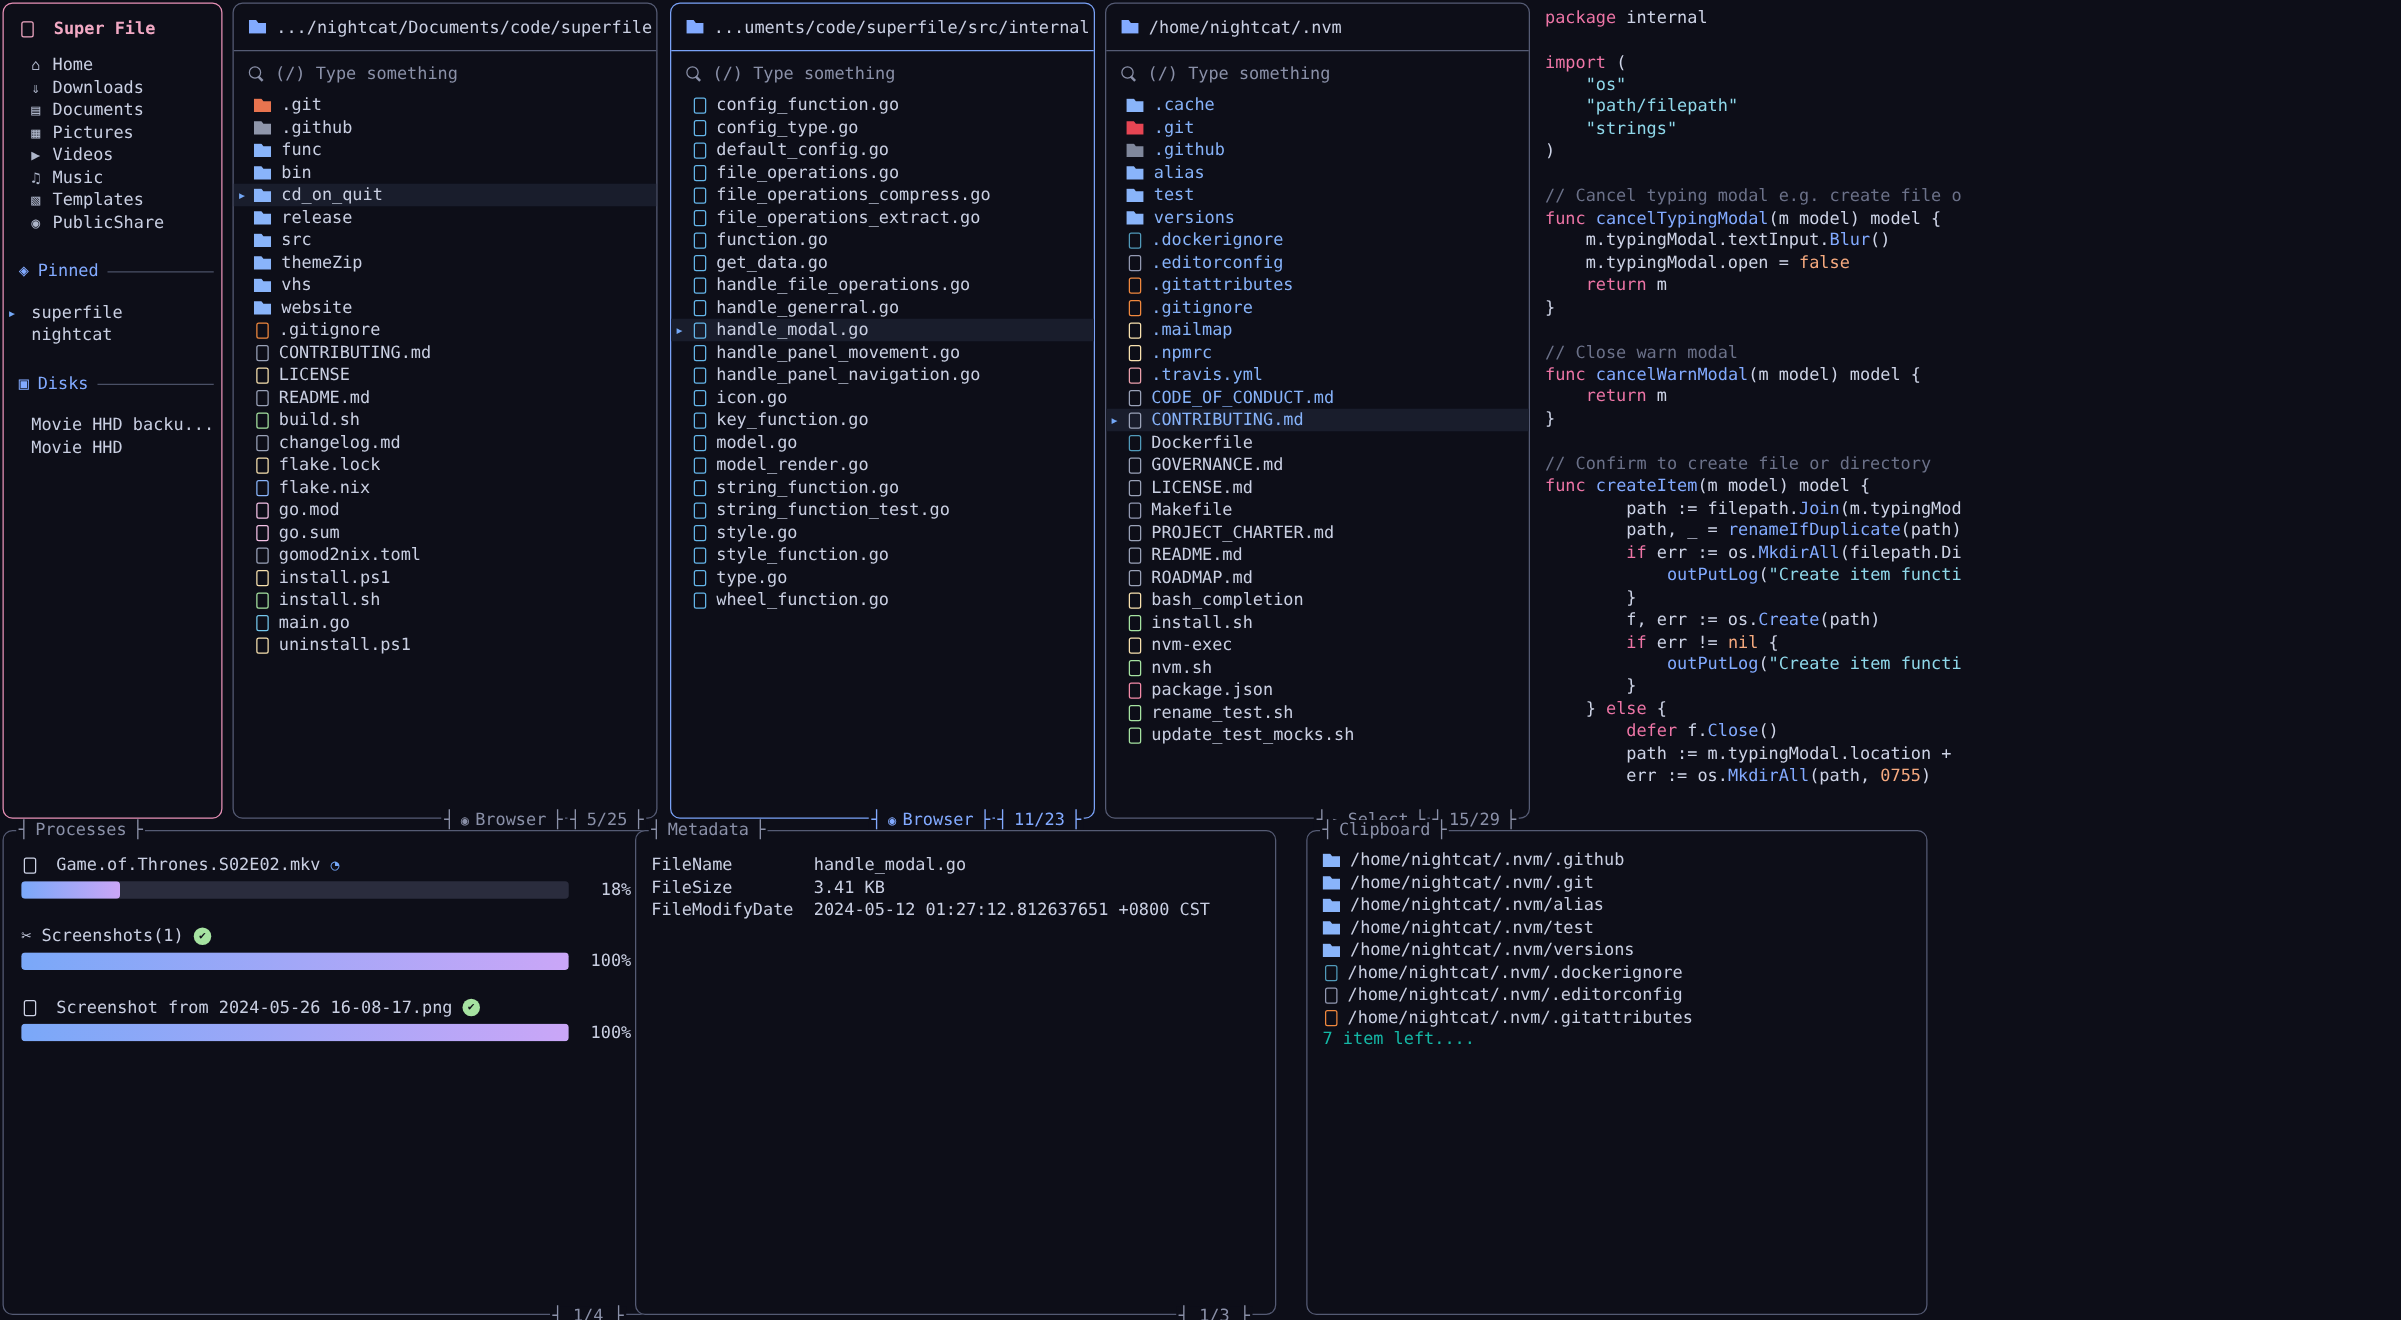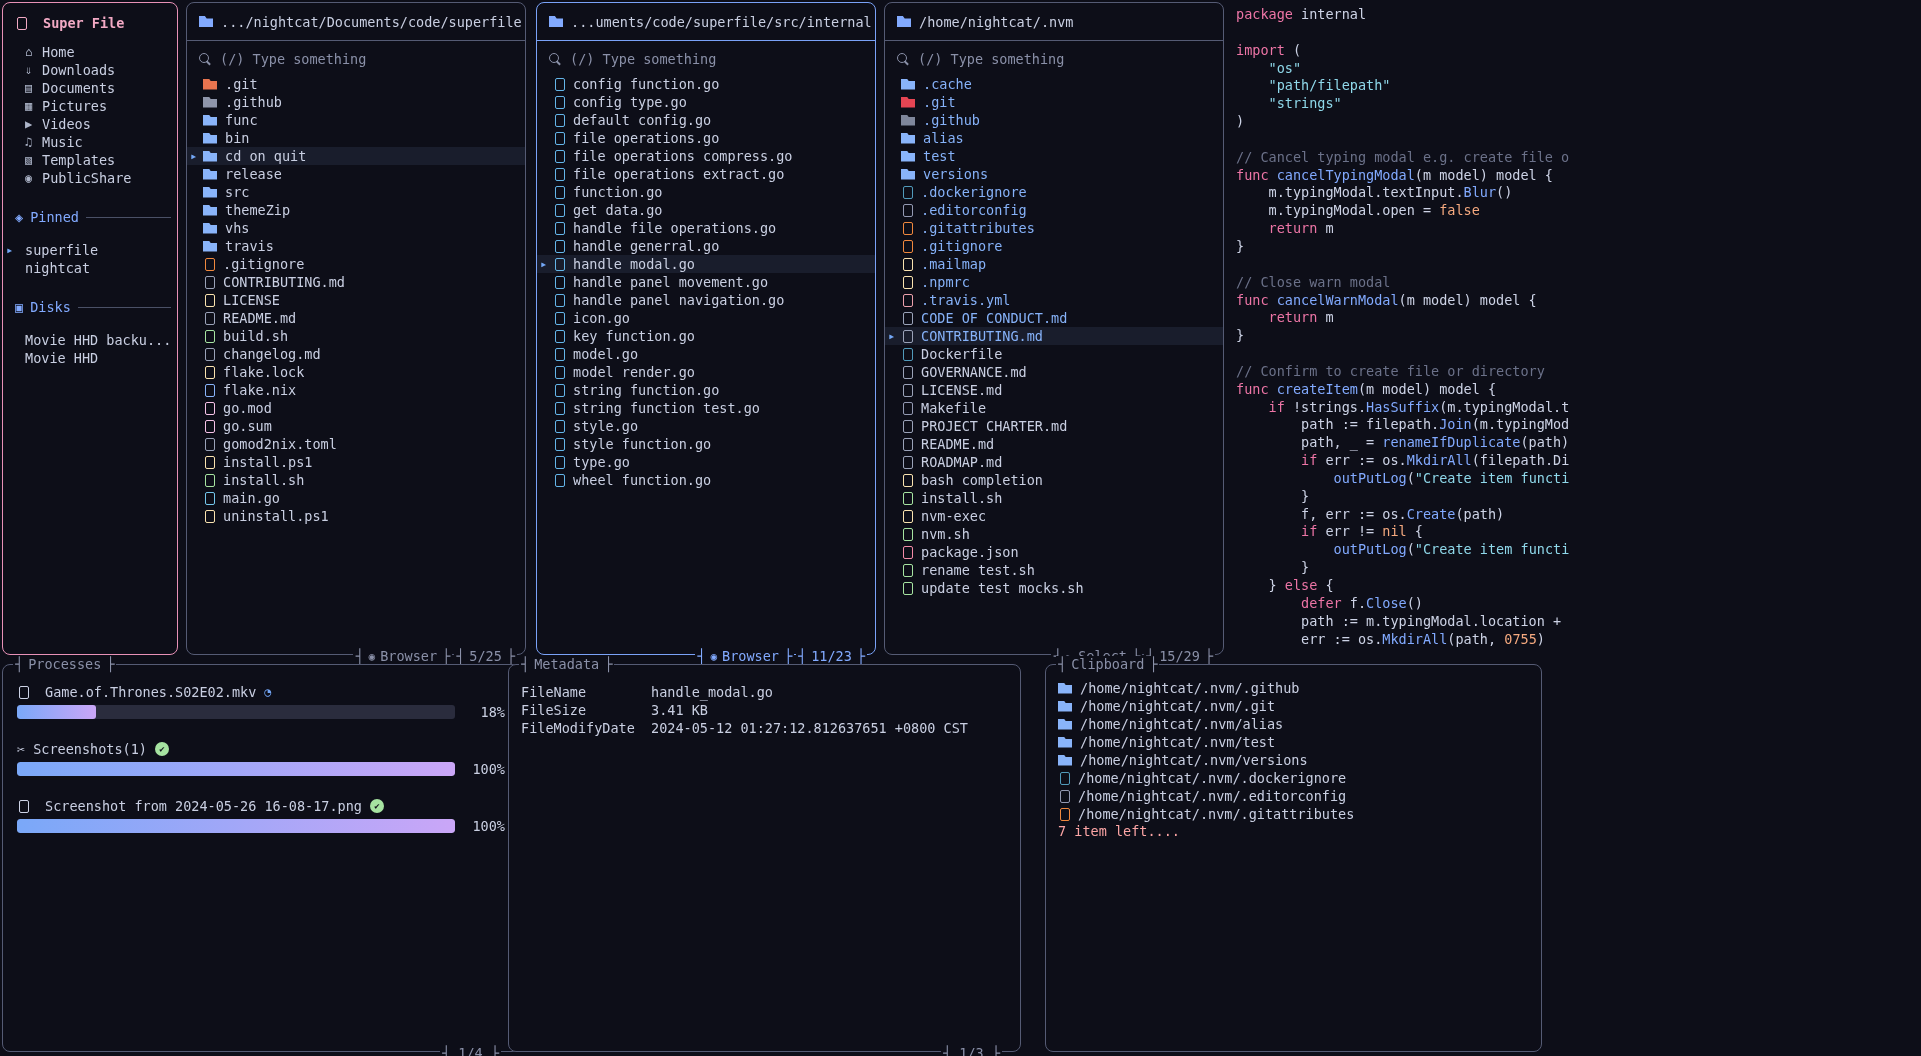--- a/index.html
+++ b/index.html
@@ -76,21 +76,21 @@
   .st-run{color:#74a7f7;font-size:12px}
   .st-done{background:#a6e3a1;color:#0d0e18;border-radius:50%;width:14px;height:14px;line-height:14px;font-size:9px;text-align:center;flex:none}
   .picon{color:#cdd3e6}
 
   .meta-list{padding:19px 12px 0 12px}
   .mrow{height:18px;white-space:nowrap}
   .mkey{display:inline-block;width:130px}
 
   .clip-list{padding:14px 12px 0 12px}
   .crow{display:flex;align-items:center;height:18px;white-space:nowrap;overflow:hidden}
-  .cmore{height:18px;color:#fca5a5}
+  .cmore{height:18px;color:#14b8a6}
 </style>
 </head>
 <body>
 
 <aside class="box sidebar">
   <div class="sb-title">
     <span class="icon file" style="border-color:#f2a9c4"></span>
     <span>Super File</span>
   </div>
   <div id="sb-items">
@@ -199,21 +199,21 @@
         <div class="row">
           <span class="icon folder" style="background: rgb(137, 180, 250);"></span>
           <span class="fname">themeZip</span>
         </div>
         <div class="row">
           <span class="icon folder" style="background: rgb(137, 180, 250);"></span>
           <span class="fname">vhs</span>
         </div>
         <div class="row">
           <span class="icon folder" style="background: rgb(137, 180, 250);"></span>
-          <span class="fname">travis</span>
+          <span class="fname">website</span>
         </div>
         <div class="row">
           <span class="icon file" style="border-color: rgb(240, 136, 62);"></span>
           <span class="fname">.gitignore</span>
         </div>
         <div class="row">
           <span class="icon file" style="border-color: rgb(154, 162, 184);"></span>
           <span class="fname">CONTRIBUTING.md</span>
         </div>
         <div class="row">
@@ -543,21 +543,20 @@
     <div class="cl"><span class="t-p">    </span><span class="t-k">return</span><span class="t-p"> m</span></div>
     <div class="cl"><span class="t-p">}</span></div>
     <div class="cl">&nbsp;</div>
     <div class="cl"><span class="t-c">// Close warn modal</span></div>
     <div class="cl"><span class="t-k">func</span><span class="t-p"> </span><span class="t-f">cancelWarnModal</span><span class="t-p">(m model) model {</span></div>
     <div class="cl"><span class="t-p">    </span><span class="t-k">return</span><span class="t-p"> m</span></div>
     <div class="cl"><span class="t-p">}</span></div>
     <div class="cl">&nbsp;</div>
     <div class="cl"><span class="t-c">// Confirm to create file or directory</span></div>
     <div class="cl"><span class="t-k">func</span><span class="t-p"> </span><span class="t-f">createItem</span><span class="t-p">(m model) model {</span></div>
-    <div class="cl"><span class="t-p">    </span><span class="t-k">if</span><span class="t-p"> !strings.</span><span class="t-f">HasSuffix</span><span class="t-p">(m.typingModal.t</span></div>
     <div class="cl"><span class="t-p">        path := filepath.</span><span class="t-f">Join</span><span class="t-p">(m.typingMod</span></div>
     <div class="cl"><span class="t-p">        path, _ = </span><span class="t-f">renameIfDuplicate</span><span class="t-p">(path)</span></div>
     <div class="cl"><span class="t-p">        </span><span class="t-k">if</span><span class="t-p"> err := os.</span><span class="t-f">MkdirAll</span><span class="t-p">(filepath.Di</span></div>
     <div class="cl"><span class="t-p">            </span><span class="t-f">outPutLog</span><span class="t-p">(</span><span class="t-s">"Create item functi</span></div>
     <div class="cl"><span class="t-p">        }</span></div>
     <div class="cl"><span class="t-p">        f, err := os.</span><span class="t-f">Create</span><span class="t-p">(path)</span></div>
     <div class="cl"><span class="t-p">        </span><span class="t-k">if</span><span class="t-p"> err != </span><span class="t-n">nil</span><span class="t-p"> {</span></div>
     <div class="cl"><span class="t-p">            </span><span class="t-f">outPutLog</span><span class="t-p">(</span><span class="t-s">"Create item functi</span></div>
     <div class="cl"><span class="t-p">        }</span></div>
     <div class="cl"><span class="t-p">    } </span><span class="t-k">else</span><span class="t-p"> {</span></div>

